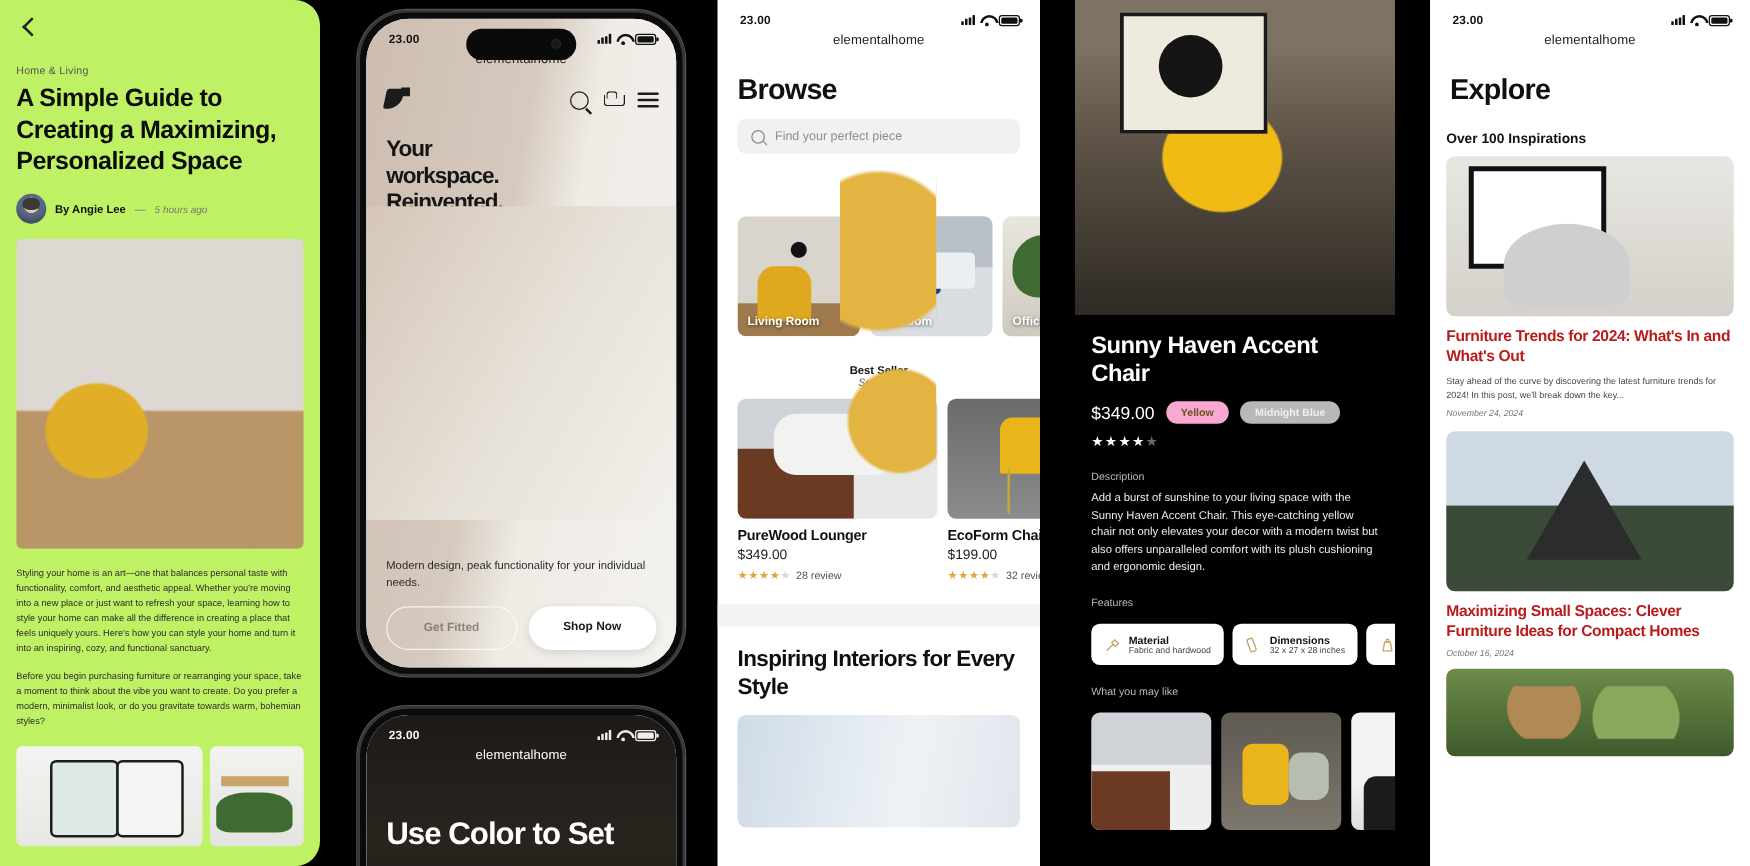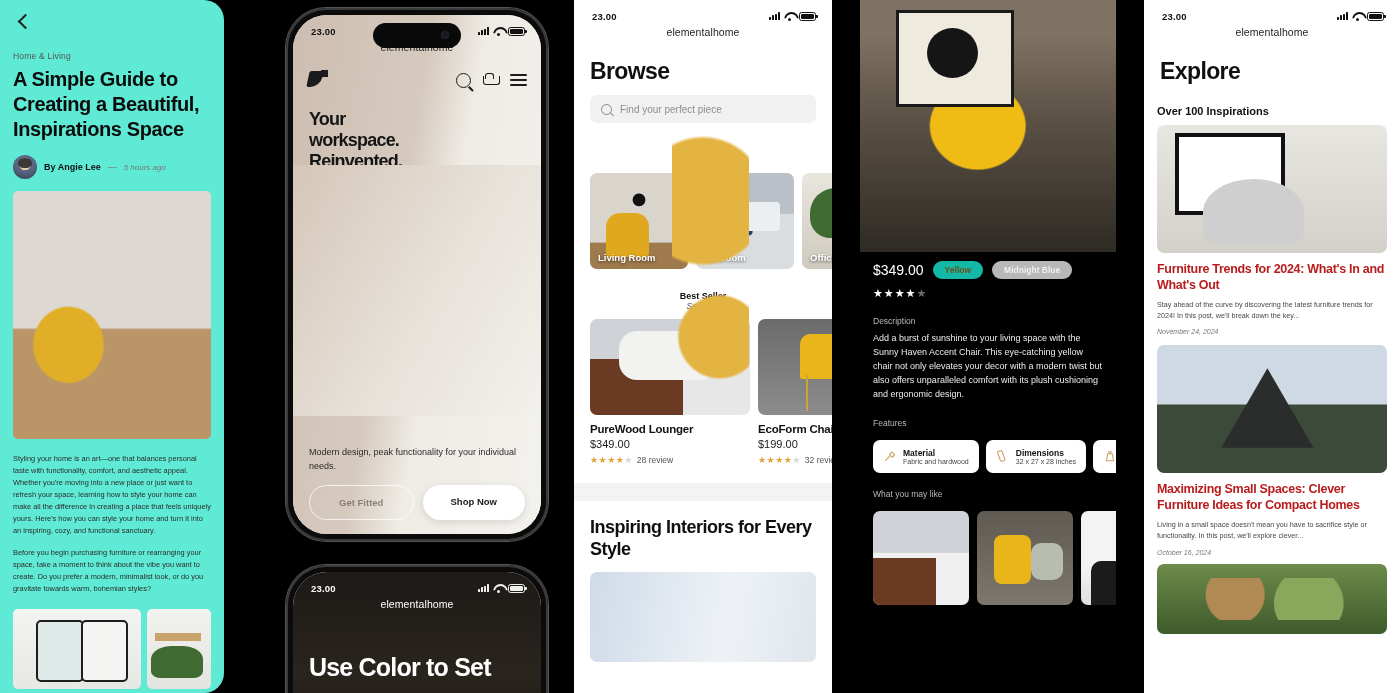--- a/index.html
+++ b/index.html
@@ -32,22 +32,22 @@
   .batt { width:17px;height:9px;border:1.3px solid #111;border-radius:2.6px;position:relative;padding:1px;}
   .batt:after{content:"";position:absolute;right:-3px;top:2.6px;width:1.6px;height:3.4px;background:#111;border-radius:0 1px 1px 0;}
   .batt b{display:block;height:100%;background:#111;border-radius:1.2px;}
   .brandline { text-align:center; font-size:10.5px; color:#222; letter-spacing:.1px; padding-bottom:6px;}
 
   
   .screen.dark { background:#000; }
 
   
   #panel-article {
-    left:0; top:0; width:224px; height:693px;
-    border-radius: 0 20px 20px 0; background:#5eead4;
+    left:0; top:0; width:256px; height:693px;
+    border-radius: 0 20px 20px 0; background:#bef264;
   }
   .back-row { padding:16px 20px 4px 20px; }
   .chev-back { width:11px;height:11px;border-left:2px solid #222;border-bottom:2px solid #222;
      transform:rotate(45deg); display:block; }
   .kicker { font-size:8.5px; color:#555; padding:20px 13px 6px; letter-spacing:.2px;}
   .headline { font-size:20px; line-height:1.24; font-weight:700; color:#0c0c0c;
      padding:0 13px 0; letter-spacing:-.4px;}
   .byline { display:flex; align-items:center; gap:7px; padding:14px 13px 12px;}
   .avatar { width:24px;height:24px;border-radius:50%;flex:none;
      background:radial-gradient(circle at 50% 38%, #e8c9a8 0 32%, #5a6a86 33% 100%);
@@ -137,21 +137,21 @@
   .wide-img { margin:0 16px; height:90px; border-radius:7px; overflow:hidden;}
 
   
   #panel-product { left:860px; top:0; width:256px; height:693px; background:#000; color:#fff;}
   .pdp-photo { height:252px; position:relative; overflow:hidden;
      background:linear-gradient(#8b7e6d 0%,#6e6254 40%,#3e382f 100%);}
   .pdp-title { font-size:19px; font-weight:700; line-height:1.2; letter-spacing:-.4px; padding:14px 13px 0;}
   .price-row { display:flex; align-items:center; gap:9px; padding:9px 13px 0;}
   .price { font-size:14px; font-weight:400;}
   .pill { font-size:8.5px; font-weight:700; padding:4px 12px; border-radius:11px;}
-  .pill.yellow { background:#14b8a6; color:#6b4f17;}
+  .pill.yellow { background:#f9a8d4; color:#6b4f17;}
   .pill.gray { background:#b8b8b8; color:#efefef;}
   .pdp-stars { padding:8px 13px 0; font-size:11px; color:#fff; letter-spacing:1px;}
   .pdp-stars .off { color:#6a6a6a;}
   .sect-lbl { font-size:8.5px; color:#b9b9b9; padding:16px 13px 6px;}
   .desc { font-size:9px; line-height:1.55; color:#ececec; padding:0 13px;}
   .feat-row { display:flex; gap:7px; padding:6px 0 0 13px; overflow:hidden;}
   .feat { background:#fff; color:#111; border-radius:7px; padding:8px 10px; flex:none;
      display:flex; align-items:center; gap:6px;}
   .feat .ft { font-size:8.5px; font-weight:700; color:#111; white-space:nowrap;}
   .feat .fv { font-size:7px; color:#444; white-space:nowrap;}
@@ -228,21 +228,21 @@
 </head>
 <body>
 
 <div class="stage">
 
   <div class="screen" id="panel-article">
     <div class="back-row">
       <span class="chev-back"></span>
     </div>
     <div class="kicker">Home &amp; Living</div>
-    <div class="headline">A Simple Guide to Creating a Beautiful, Inspirations Space</div>
+    <div class="headline">A Simple Guide to Creating a Maximizing, Personalized Space</div>
     <div class="byline">
       <span class="avatar"></span>
       <span class="bn">By Angie Lee</span>
       <span class="dash">—</span>
       <span class="ago">5 hours ago</span>
     </div>
     <div class="hero-img ph-living"></div>
     <div class="body-copy">
       <p>Styling your home is an art—one that balances personal taste with functionality, comfort, and aesthetic appeal. Whether you're moving into a new place or just want to refresh your space, learning how to style your home can make all the difference in creating a place that feels uniquely yours. Here's how you can style your home and turn it into an inspiring, cozy, and functional sanctuary.</p>
       <p>Before you begin purchasing furniture or rearranging your space, take a moment to think about the vibe you want to create. Do you prefer a modern, minimalist look, or do you gravitate towards warm, bohemian styles?</p>
@@ -400,20 +400,21 @@
       </div>
     </div>
 
     <div class="divider-block"></div>
     <div class="sub-hero">Inspiring Interiors for Every Style</div>
     <div class="wide-img ph-interior"></div>
   </div>
 
   <div class="screen dark" id="panel-product">
     <div class="pdp-photo ph-pdp"></div>
+    <div class="pdp-title">Sunny Haven Accent Chair</div>
     <div class="price-row">
       <span class="price">$349.00</span>
       <span class="pill yellow">Yellow</span>
       <span class="pill gray">Midnight Blue</span>
     </div>
     <div class="pdp-stars">★★★★<span class="off">★</span></div>
 
     <div class="sect-lbl">Description</div>
     <div class="desc">Add a burst of sunshine to your living space with the Sunny Haven Accent Chair. This eye-catching yellow chair not only elevates your decor with a modern twist but also offers unparalleled comfort with its plush cushioning and ergonomic design.</div>
 
@@ -480,21 +481,20 @@
       <div class="art-title">Furniture Trends for 2024: What's In and What's Out</div>
       <div class="art-exc">Stay ahead of the curve by discovering the latest furniture trends for 2024! In this post, we'll break down the key...</div>
       <div class="art-date">November 24, 2024</div>
     </div>
 
     <div style="height:10px"></div>
 
     <div>
       <div class="art-img ph-expl2"></div>
       <div class="art-title">Maximizing Small Spaces: Clever Furniture Ideas for Compact Homes</div>
-      <div class="art-exc">Living in a small space doesn't mean you have to sacrifice style or functionality. In this post, we'll explore clever...</div>
       <div class="art-date">October 16, 2024</div>
     </div>
 
     <div style="height:8px"></div>
     <div class="art-img ph-expl3" style="height:70px"></div>
   </div>
 
 </div>
 
 </body></html>

